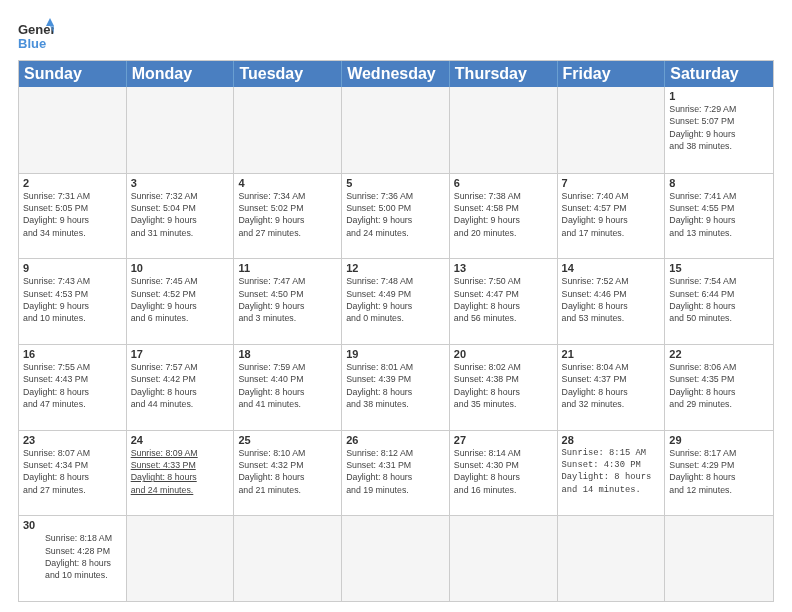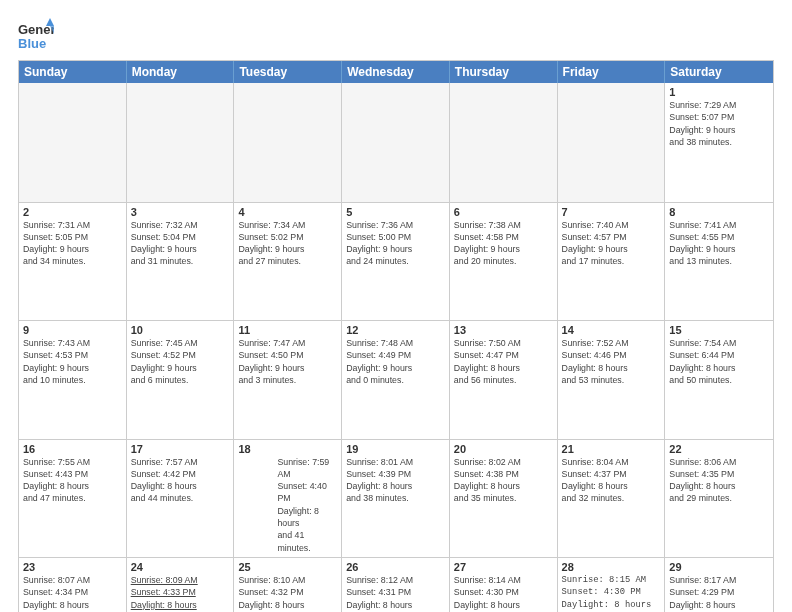--- a/index.html
+++ b/index.html
@@ -51,21 +51,21 @@
       flex-direction: column;
       border: 1px solid #ccc;
     }
     .cal-header {
       display: grid;
       grid-template-columns: repeat(7, 1fr);
       background: #4a7fc1;
     }
     .cal-header-cell {
       color: #fff;
-      font-size: 12px;
+      font-size: 16px;
       font-weight: bold;
       padding: 4px 5px;
       border-right: 1px solid #6a9fd1;
       text-align: left;
     }
     .cal-header-cell:last-child { border-right: none; }
     .cal-body {
       flex: 1;
       display: grid;
       grid-template-rows: repeat(6, 1fr);
@@ -256,21 +256,21 @@
           </div>
           <div class="cal-cell">
             <span class="day-num">17</span>
             <div class="sun-info" style="white-space: pre-line;">Sunrise: 7:57 AM
 Sunset: 4:42 PM
 Daylight: 8 hours
 and 44 minutes.</div>
           </div>
           <div class="cal-cell">
             <span class="day-num">18</span>
-            <div class="sun-info" style="white-space: pre-line; margin-left: 39px;">Sunrise: 7:59 AM
+            <div class="sun-info" style="white-space: pre-line;">Sunrise: 7:59 AM
 Sunset: 4:40 PM
 Daylight: 8 hours
 and 41 minutes.</div>
           </div>
           <div class="cal-cell">
             <span class="day-num">19</span>
             <div class="sun-info" style="white-space: pre-line;">Sunrise: 8:01 AM
 Sunset: 4:39 PM
 Daylight: 8 hours
 and 38 minutes.</div>

